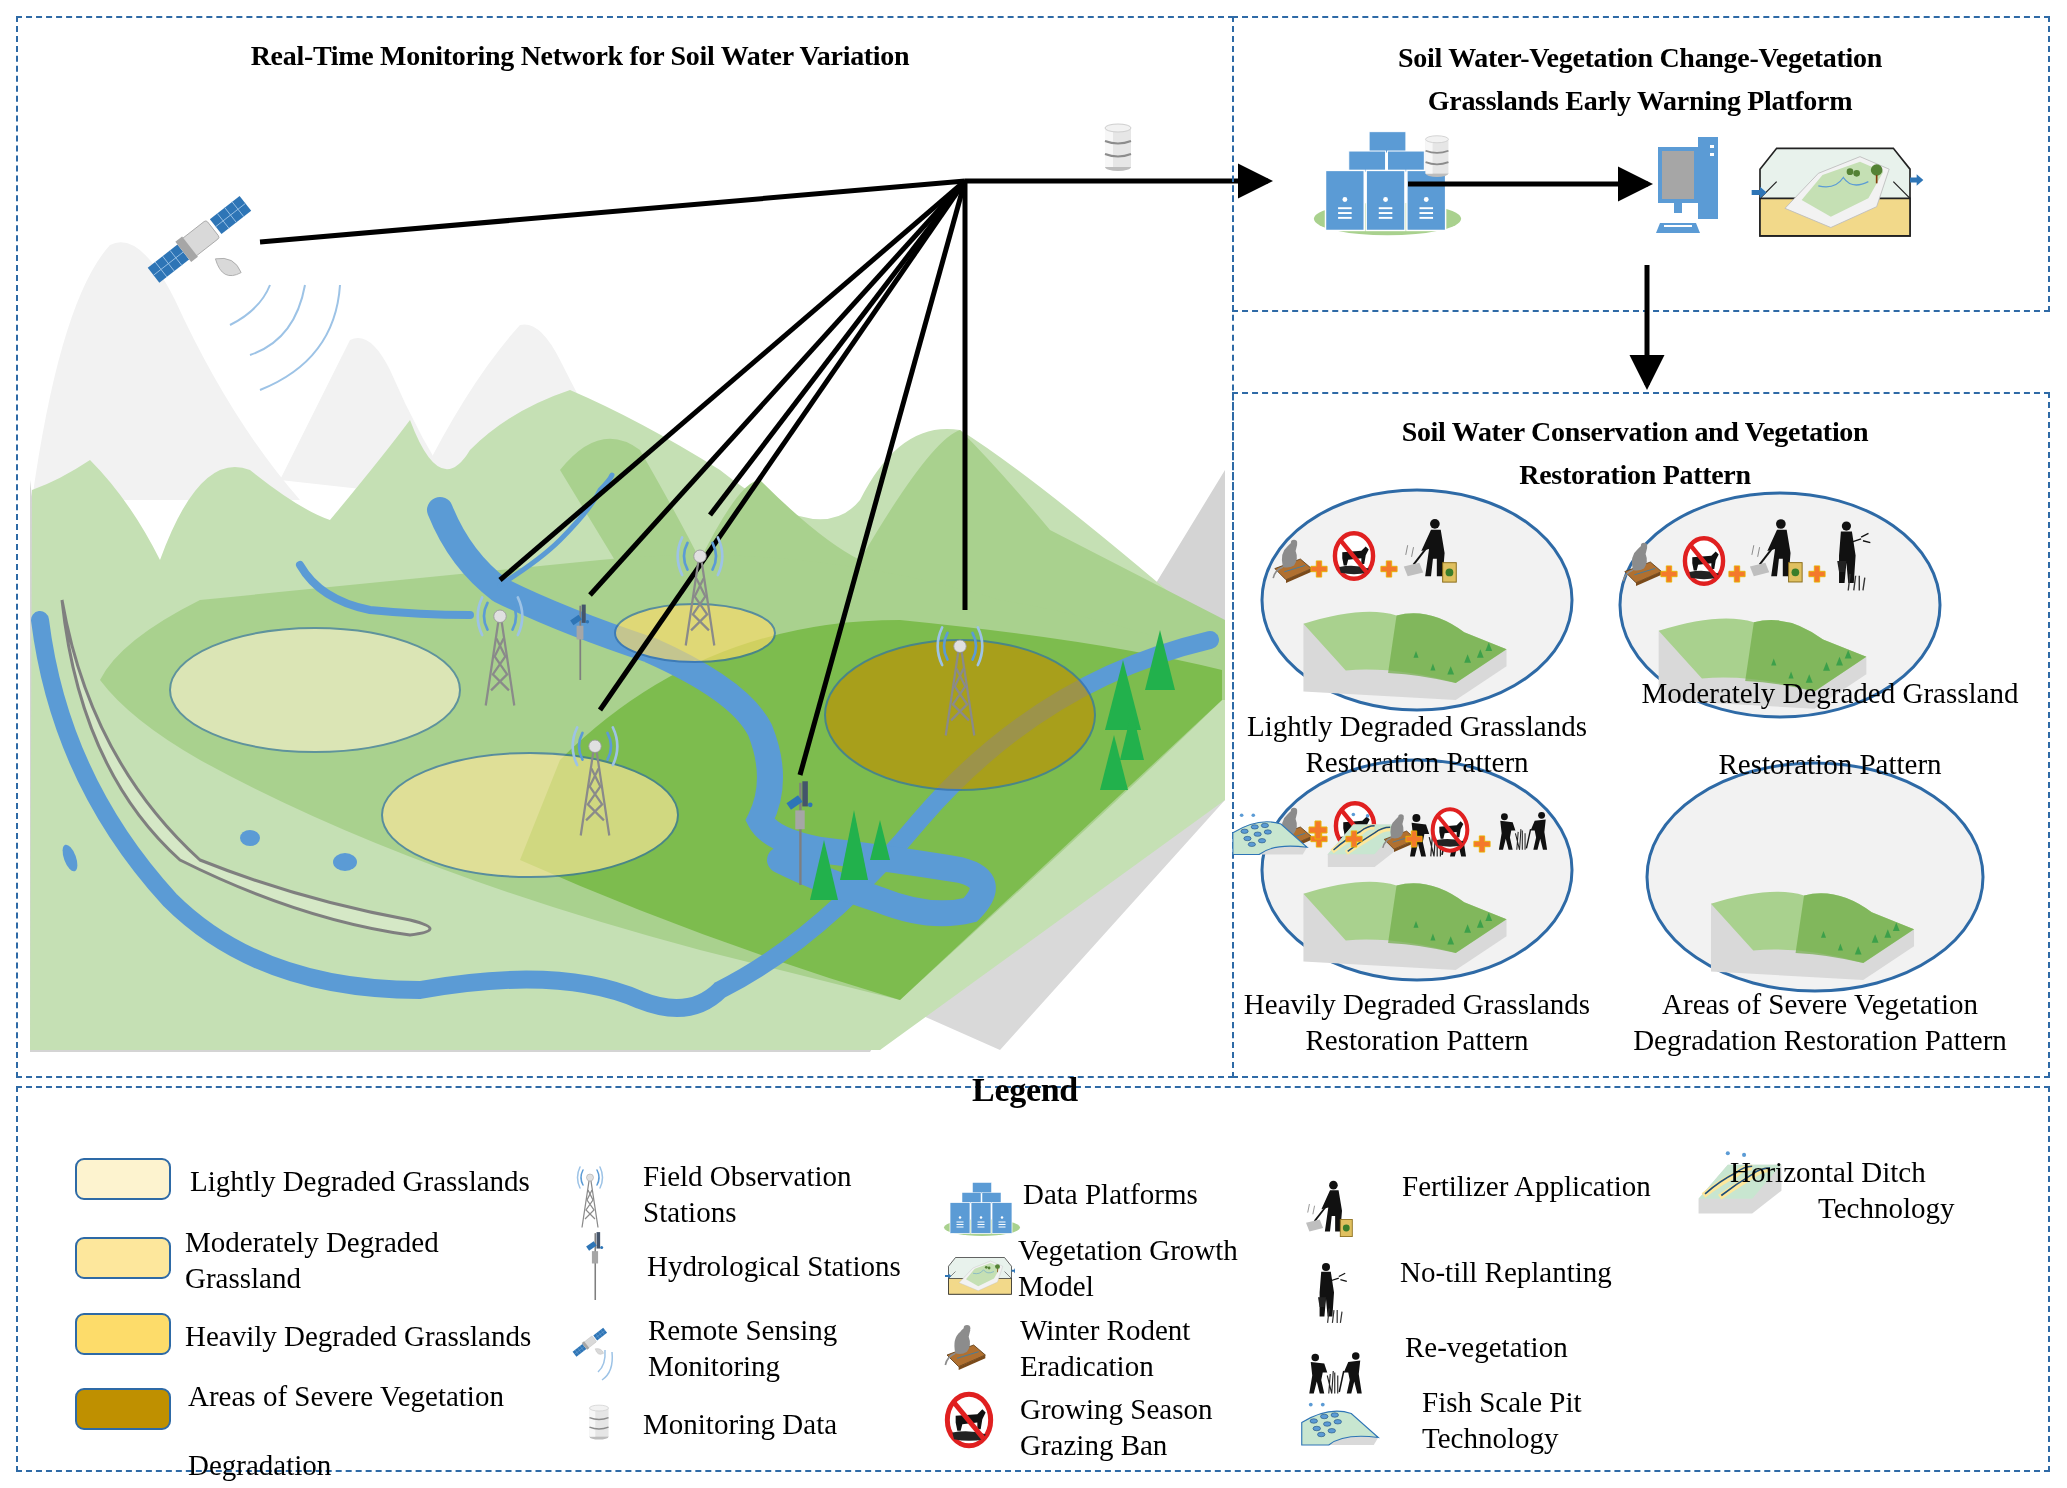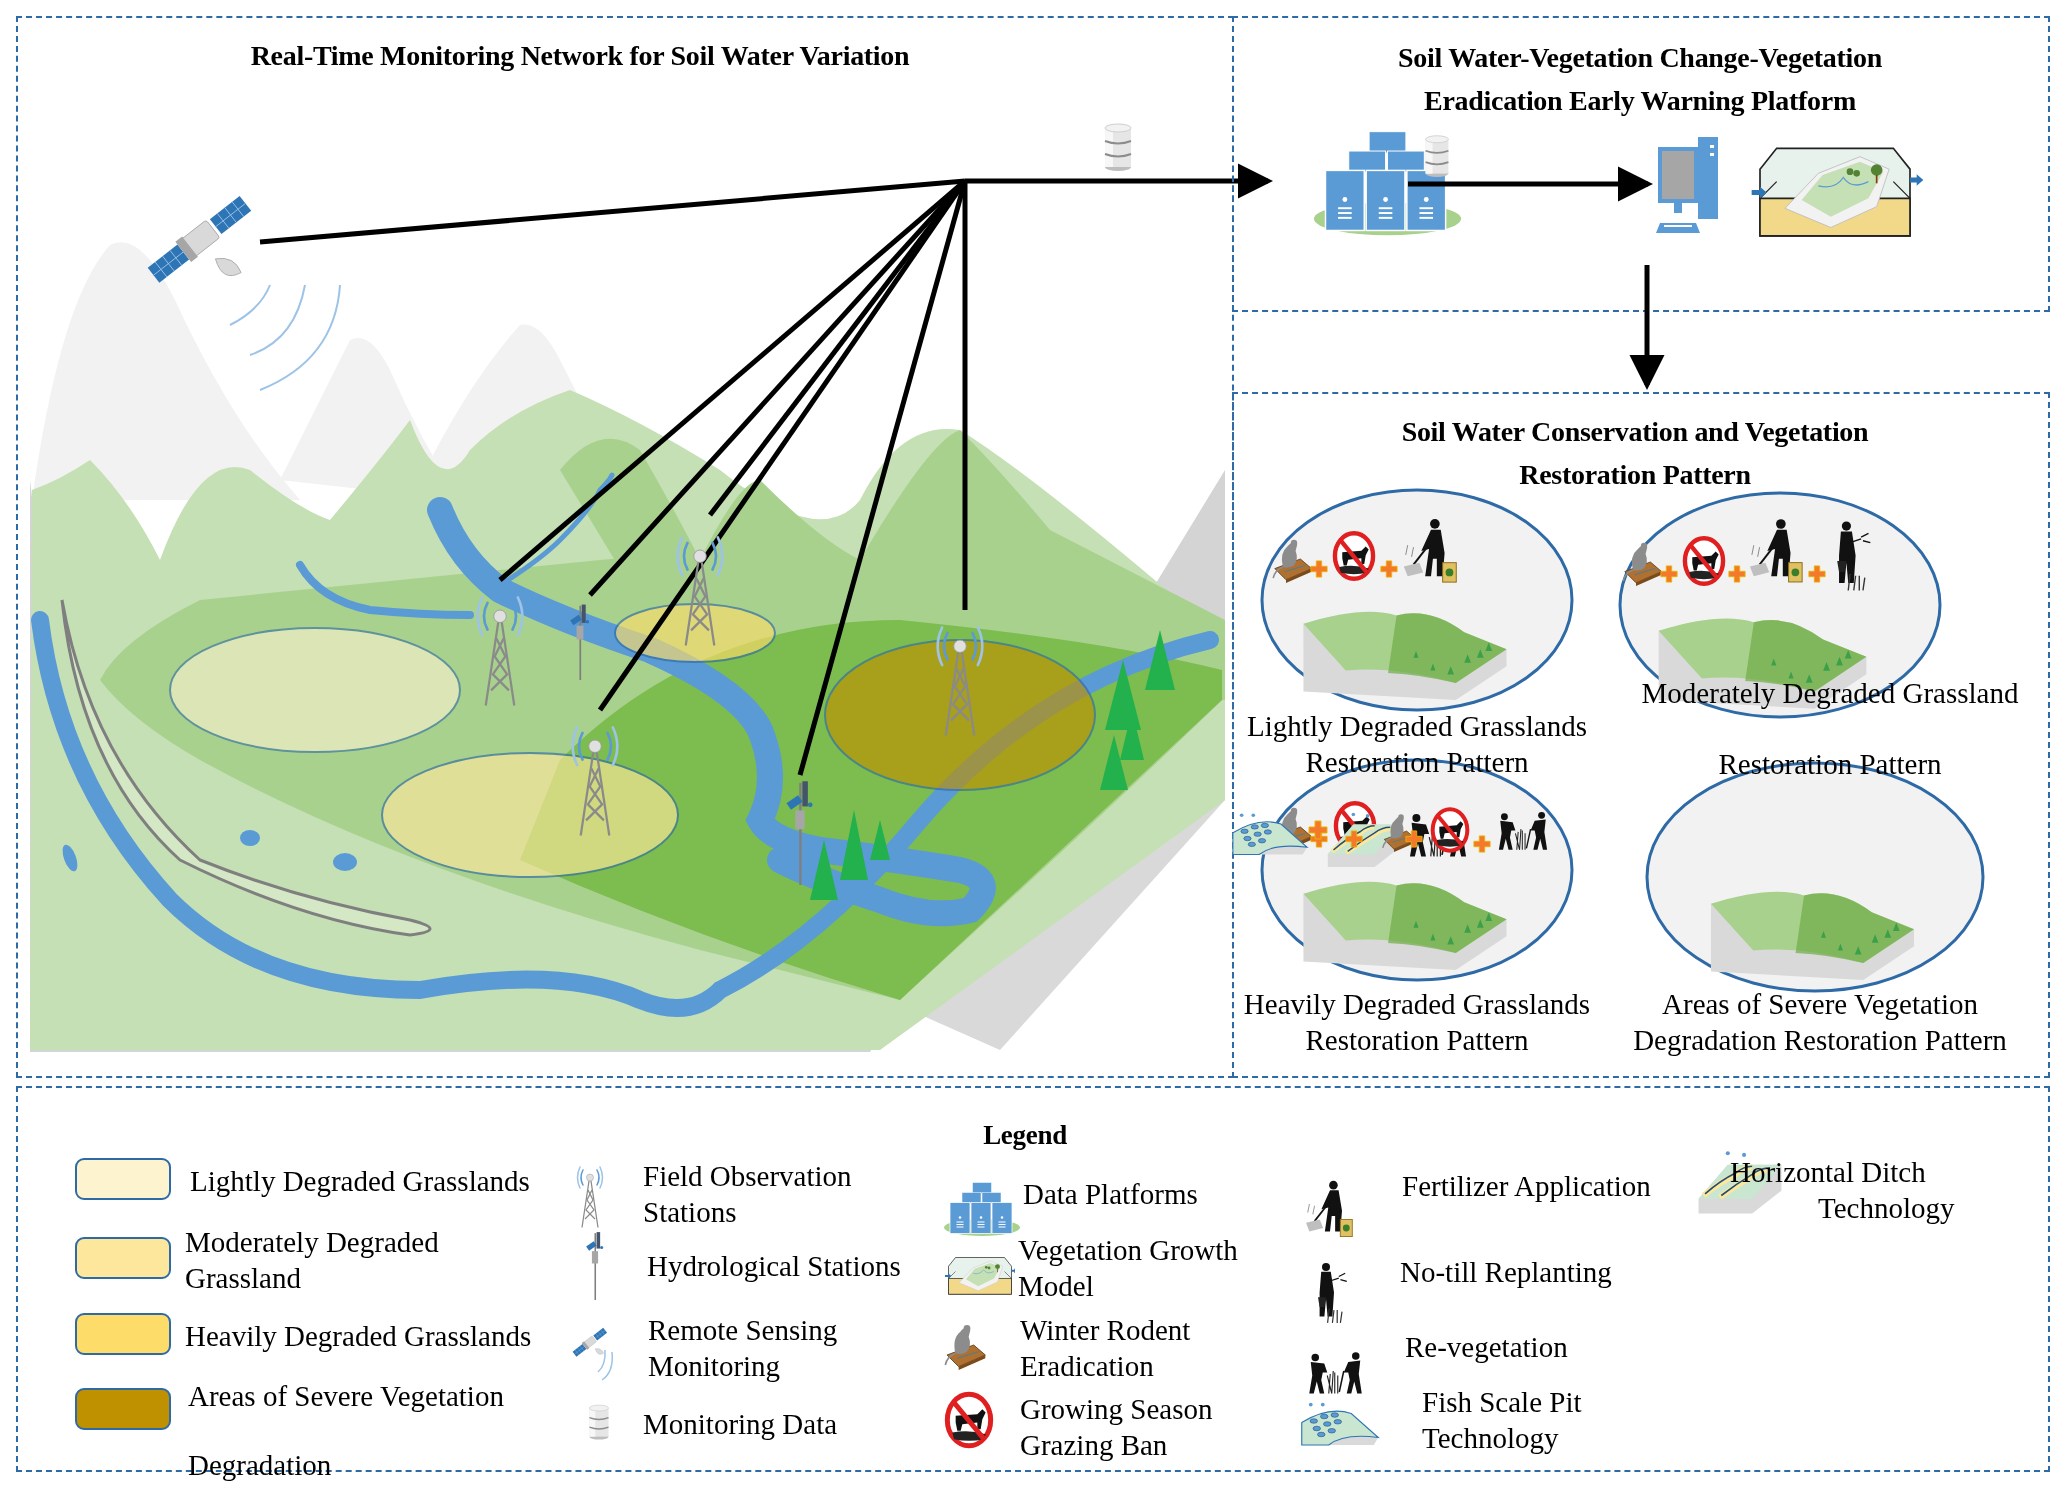--- a/index.html
+++ b/index.html
@@ -259,21 +259,21 @@
   <use href="#sym-tower" x="470" y="585" width="60" height="125"></use>
   <use href="#sym-tower" x="670" y="525" width="60" height="125"></use>
   <use href="#sym-tower" x="565" y="715" width="60" height="125"></use>
   <use href="#sym-tower" x="930" y="615" width="60" height="125"></use>
   <use href="#sym-hydro" x="565" y="600" width="30" height="80"></use>
   <use href="#sym-hydro" x="780" y="775" width="40" height="110"></use>
 </svg>
 
 <div class="panel" style="left:1232px;top:16px;width:818px;height:296px;"></div>
 <div class="title" style="left:1235px;top:36px;width:810px;">Soil Water-Vegetation Change-Vegetation</div>
-<div class="title" style="left:1235px;top:79px;width:810px;">Eradication Early Warning Platform</div>
+<div class="title" style="left:1235px;top:79px;width:810px;">Grasslands Early Warning Platform</div>
 <svg style="left:1230px;top:0;" width="837" height="400">
   <use href="#sym-servers" x="80" y="118" width="155" height="130"></use>
   <use href="#sym-cylinder" x="193" y="134" width="28" height="44"></use>
   <line x1="178" y1="184" x2="418" y2="184" stroke="#000" stroke-width="5" marker-end="url(#arrowhead)"></line>
   <use href="#sym-computer" x="425" y="135" width="72" height="100"></use>
   <use href="#sym-model" x="510" y="140" width="190" height="100"></use>
   <line x1="417" y1="265" x2="417" y2="385" stroke="#000" stroke-width="5" marker-end="url(#arrowhead)"></line>
 </svg>
 
 <div class="panel" style="left:1232px;top:392px;width:818px;height:686px;"></div>
@@ -332,21 +332,21 @@
 <div class="cap" style="left:1232px;top:708px;width:370px;">Lightly Degraded Grasslands</div>
 <div class="cap" style="left:1232px;top:744px;width:370px;">Restoration Pattern</div>
 <div class="cap" style="left:1620px;top:675px;width:420px;">Moderately Degraded Grassland</div>
 <div class="cap" style="left:1620px;top:746px;width:420px;">Restoration Pattern</div>
 <div class="cap" style="left:1232px;top:986px;width:370px;">Heavily Degraded Grasslands</div>
 <div class="cap" style="left:1232px;top:1022px;width:370px;">Restoration Pattern</div>
 <div class="cap" style="left:1605px;top:986px;width:430px;">Areas of Severe Vegetation</div>
 <div class="cap" style="left:1605px;top:1022px;width:430px;">Degradation Restoration Pattern</div>
 
 <div class="panel" style="left:16px;top:1086px;width:2034px;height:386px;"></div>
-<div class="title" style="left:940px;top:1114px;width:170px;font-size:27px;">Legend</div>
+<div class="title" style="left:940px;top:1068px;width:170px;font-size:34px;">Legend</div>
 
 <div class="swatch" style="left:75px;top:1158px;background:#fdf3cf;"></div>
 <div class="lg-text" style="left:190px;top:1163px;">Lightly Degraded Grasslands</div>
 
 <div class="swatch" style="left:75px;top:1237px;background:#fde79c;"></div>
 <div class="lg-text" style="left:185px;top:1224px;">Moderately Degraded</div>
 <div class="lg-text" style="left:185px;top:1260px;">Grassland</div>
 
 <div class="swatch" style="left:75px;top:1313px;background:#fddc6a;"></div>
 <div class="lg-text" style="left:185px;top:1318px;">Heavily Degraded Grasslands</div>

